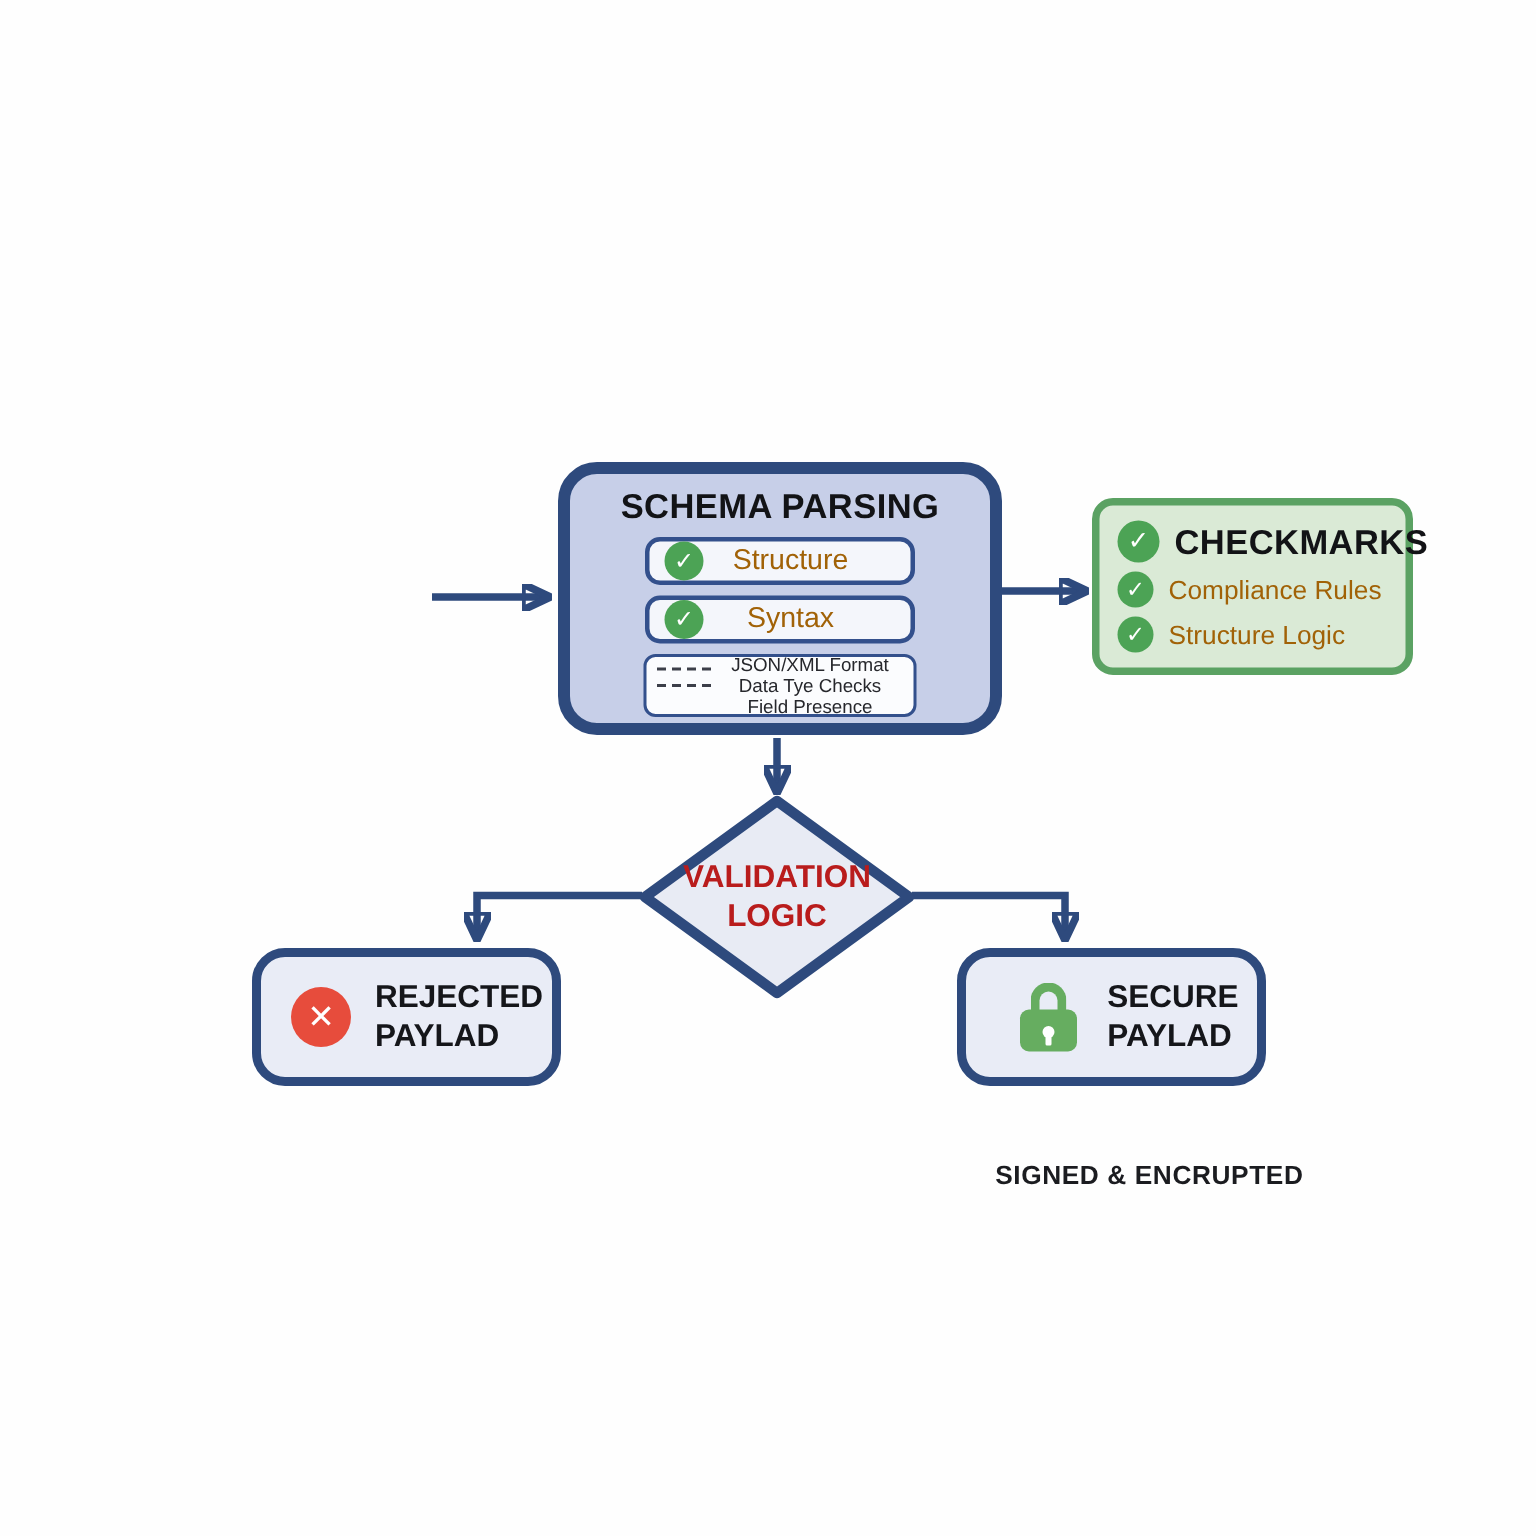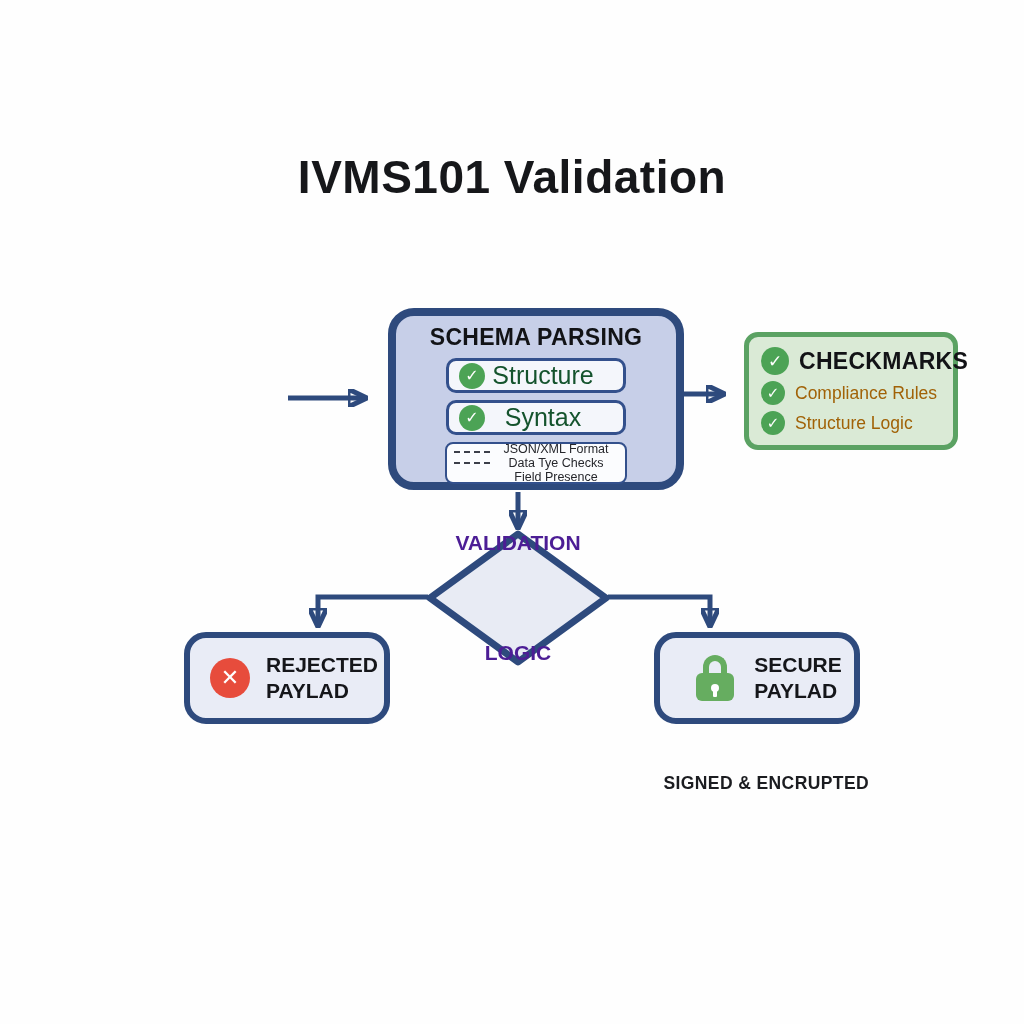--- a/index.html
+++ b/index.html
@@ -22,34 +22,34 @@
   html,body{background:#fff;}
   body{font-family:"Liberation Sans","DejaVu Sans",sans-serif;color:var(--ink);}
   .canvas{position:relative;width:1024px;height:1024px;background:#fefefe;overflow:hidden;}
 
   .title{position:absolute;left:0;right:0;top:150px;text-align:center;
     font-size:46px;font-weight:700;letter-spacing:.5px;color:#16171a;}
 
   svg.connectors{position:absolute;left:0;top:0;width:1024px;height:1024px;pointer-events:none;}
   svg.connectors path{stroke:var(--navy);stroke-width:5;fill:none;}
 
-  .box{position:absolute;border-style:solid;border-color:var(--navy);margin-left:16px;}
+  .box{position:absolute;border-style:solid;border-color:var(--navy);}
 
   
   .input-box{left:60px;top:322px;width:230px;height:166px;border-width:9px;border-radius:30px;
     background:var(--input-fill);display:flex;align-items:center;justify-content:center;}
   .input-box .lbl{font-size:26px;font-weight:700;text-align:center;line-height:1.22;color:#121316;}
 
   
   .schema-box{left:372px;top:308px;width:296px;height:182px;border-width:8px;border-radius:26px;
     background:var(--schema-fill);display:flex;flex-direction:column;align-items:center;padding:8px 0 10px;}
   .schema-title{font-size:23px;font-weight:700;color:#121316;letter-spacing:.3px;margin-bottom:7px;}
   .check-row-box{width:180px;height:36px;border:3.5px solid var(--navy-inner);border-radius:10px;
     background:var(--subbox-fill);display:flex;align-items:center;padding:0 10px;margin-bottom:7px;}
-  .check-row-box .row-label{flex:1;text-align:center;font-size:25px;color:#14532d;padding-right:12px;}
+  .check-row-box .row-label{flex:1;text-align:center;font-size:19px;color:#a16207;padding-right:12px;}
   .details-box{width:182px;height:42px;border:2.5px solid var(--navy-inner);border-radius:8px;
     background:var(--details-fill);position:relative;display:flex;flex-direction:column;
     align-items:center;justify-content:center;line-height:1.12;padding-left:40px;}
   .details-box .dline{font-size:12.5px;color:#26272c;white-space:nowrap;}
   .dashes{position:absolute;left:7px;top:7px;width:36px;}
   .dash{border-top:2px dashed #3c3f49;height:2px;margin-bottom:9px;}
 
   
   .check-circle{width:26px;height:26px;border-radius:50%;background:var(--green-icon);
     display:flex;align-items:center;justify-content:center;flex:0 0 auto;
@@ -62,22 +62,22 @@
     border-radius:14px;background:var(--green-fill);padding:10px 12px 8px 12px;
     display:flex;flex-direction:column;justify-content:flex-start;gap:6px;}
   .green-row{display:flex;align-items:center;gap:10px;}
   .green-row .hd{font-size:23px;font-weight:700;color:#121316;letter-spacing:.3px;}
   .green-row .it{font-size:17.5px;color:#a16207;}
 
   
   .diamond-wrap{position:absolute;left:426px;top:530px;width:184px;height:136px;}
   .diamond-wrap svg{position:absolute;left:0;top:0;}
   .diamond-label{position:absolute;left:0;top:0;width:100%;height:100%;
-    display:flex;flex-direction:column;align-items:center;justify-content:space-between;
-    font-size:21px;font-weight:700;line-height:1.25;color:#4c1d95;}
+    display:flex;flex-direction:column;align-items:center;justify-content:center;
+    font-size:21px;font-weight:700;line-height:1.25;color:#b91c1c;}
 
   
   .payload-box{width:206px;height:92px;border-width:6px;border-radius:22px;background:var(--payload-fill);
     display:flex;align-items:center;gap:16px;padding:0 0 0 20px;}
   .rejected-box{left:168px;top:632px;}
   .secure-box{left:638px;top:632px;justify-content:center;}
   .payload-label{font-size:21px;font-weight:700;line-height:1.25;color:#15161a;}
 
   .cross-circle{width:40px;height:40px;border-radius:50%;background:var(--red-icon);flex:0 0 auto;
     display:flex;align-items:center;justify-content:center;color:#fff;font-size:22px;font-weight:700;}
@@ -95,21 +95,20 @@
     width:4px;height:8px;background:#fff;border-radius:1px;}
 
   .caption{position:absolute;left:613px;top:773px;width:256px;text-align:right;
     font-size:17.5px;font-weight:700;letter-spacing:.4px;color:#1b1c20;}
 </style>
 </head>
 <body>
 
 <div class="canvas">
 
-  <div class="title">IVMS101 Validation</div>
 
   <svg class="connectors" viewBox="0 0 1024 1024">
     <defs>
       <marker id="ah" markerUnits="userSpaceOnUse" markerWidth="20" markerHeight="18" refX="14" refY="9" orient="auto">
         <path d="M0,0 L19,9 L0,18 Z" fill="#2e4a7d"></path>
       </marker>
     </defs>
     <path d="M288 398 H362" marker-end="url(#ah)"></path>
     <path d="M668 394 H720" marker-end="url(#ah)"></path>
     <path d="M518 492 V524" marker-end="url(#ah)"></path>

